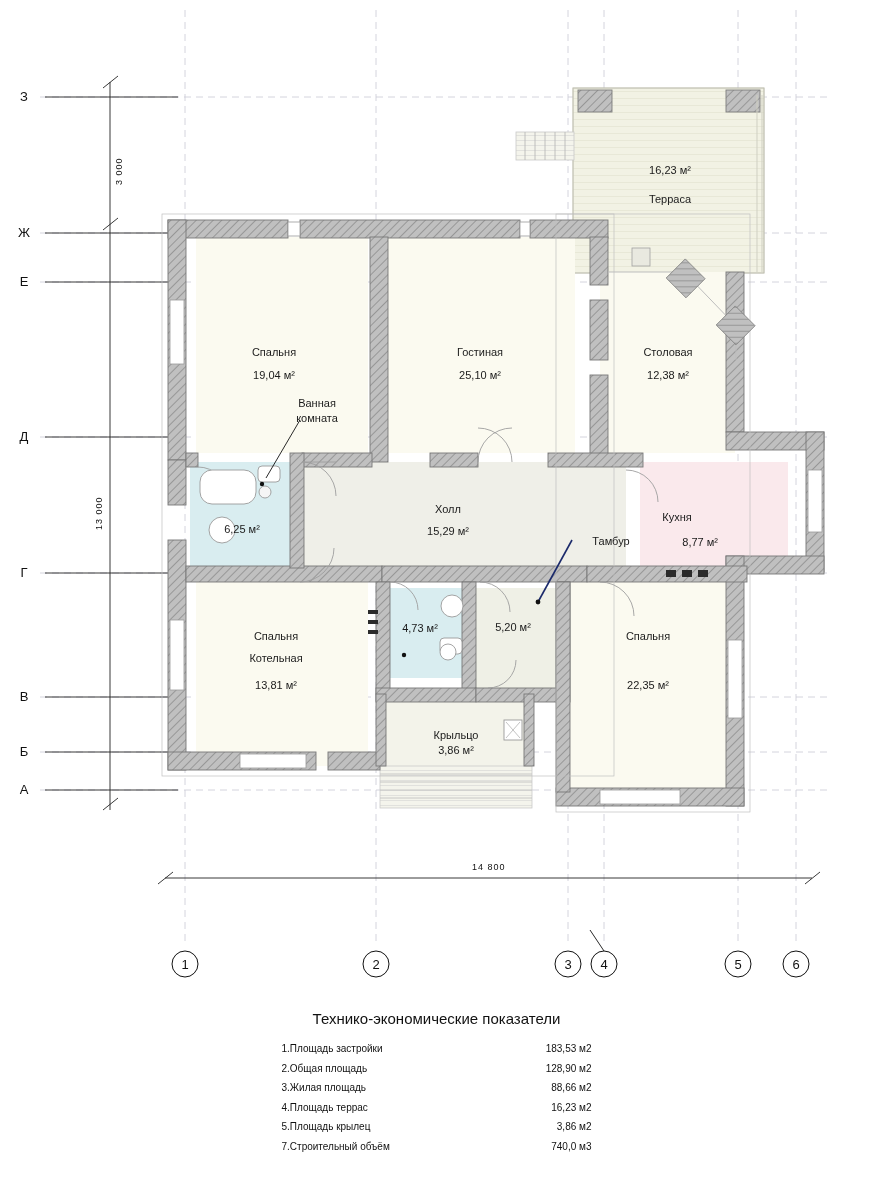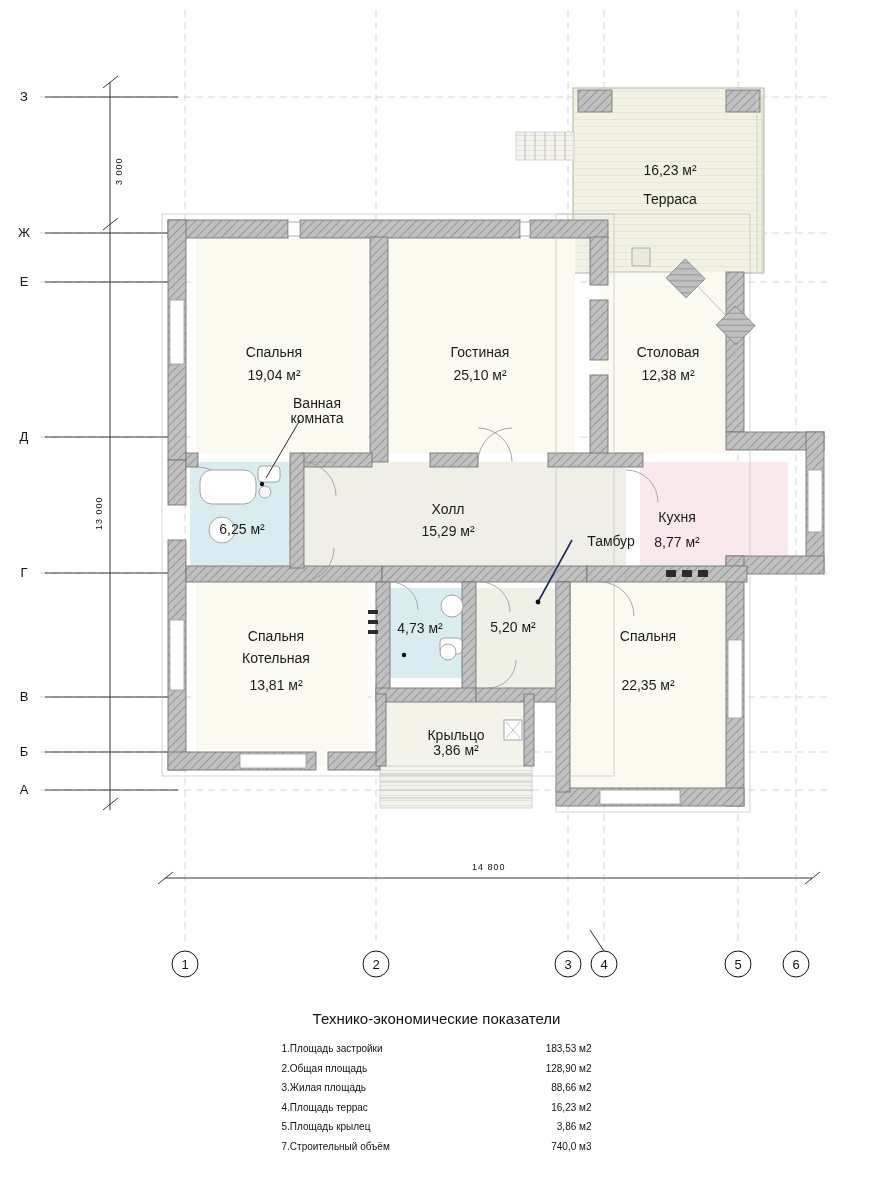--- a/index.html
+++ b/index.html
@@ -23,21 +23,21 @@
   }
   .lbl {
     position: absolute;
     font-size: 10px;
     color: #1a1a1a;
     white-space: nowrap;
     text-align: center;
     line-height: 13px;
   }
   .lbl.room {
-    font-size: 14px;
+    font-size: 11px;
   }
   .axis-lbl {
     position: absolute;
     font-size: 13px;
     color: #111;
     text-align: center;
     width: 20px;
   }
   .dim-lbl {
     position: absolute;
@@ -392,21 +392,21 @@
 <div class="lbl room" style="left:624px; top:369px; width:88px;">12,38 м²</div>
 
 <div class="lbl room" style="left:280px; top:397px; width:74px;">Ванная</div>
 <div class="lbl room" style="left:280px; top:412px; width:74px;">комната</div>
 <div class="lbl room" style="left:206px; top:523px; width:72px;">6,25 м²</div>
 
 <div class="lbl room" style="left:404px; top:503px; width:88px;">Холл</div>
 <div class="lbl room" style="left:404px; top:525px; width:88px;">15,29 м²</div>
 
 <div class="lbl room" style="left:636px; top:511px; width:82px;">Кухня</div>
-<div class="lbl room" style="left:636px; top:536px; width:82px;">8,77 м²</div>
+<div class="lbl room" style="left:636px; top:536px; width:82px;text-align:right;">8,77 м²</div>
 
 <div class="lbl room" style="left:232px; top:630px; width:88px;">Спальня</div>
 <div class="lbl room" style="left:226px; top:652px; width:100px;">Котельная</div>
 <div class="lbl room" style="left:232px; top:679px; width:88px;">13,81 м²</div>
 <div class="lbl room" style="left:386px; top:622px; width:68px;">4,73 м²</div>
 
 <div class="lbl room" style="left:576px; top:535px; width:70px;">Тамбур</div>
 <div class="lbl room" style="left:478px; top:621px; width:70px;">5,20 м²</div>
 
 <div class="lbl room" style="left:604px; top:630px; width:88px;">Спальня</div>

